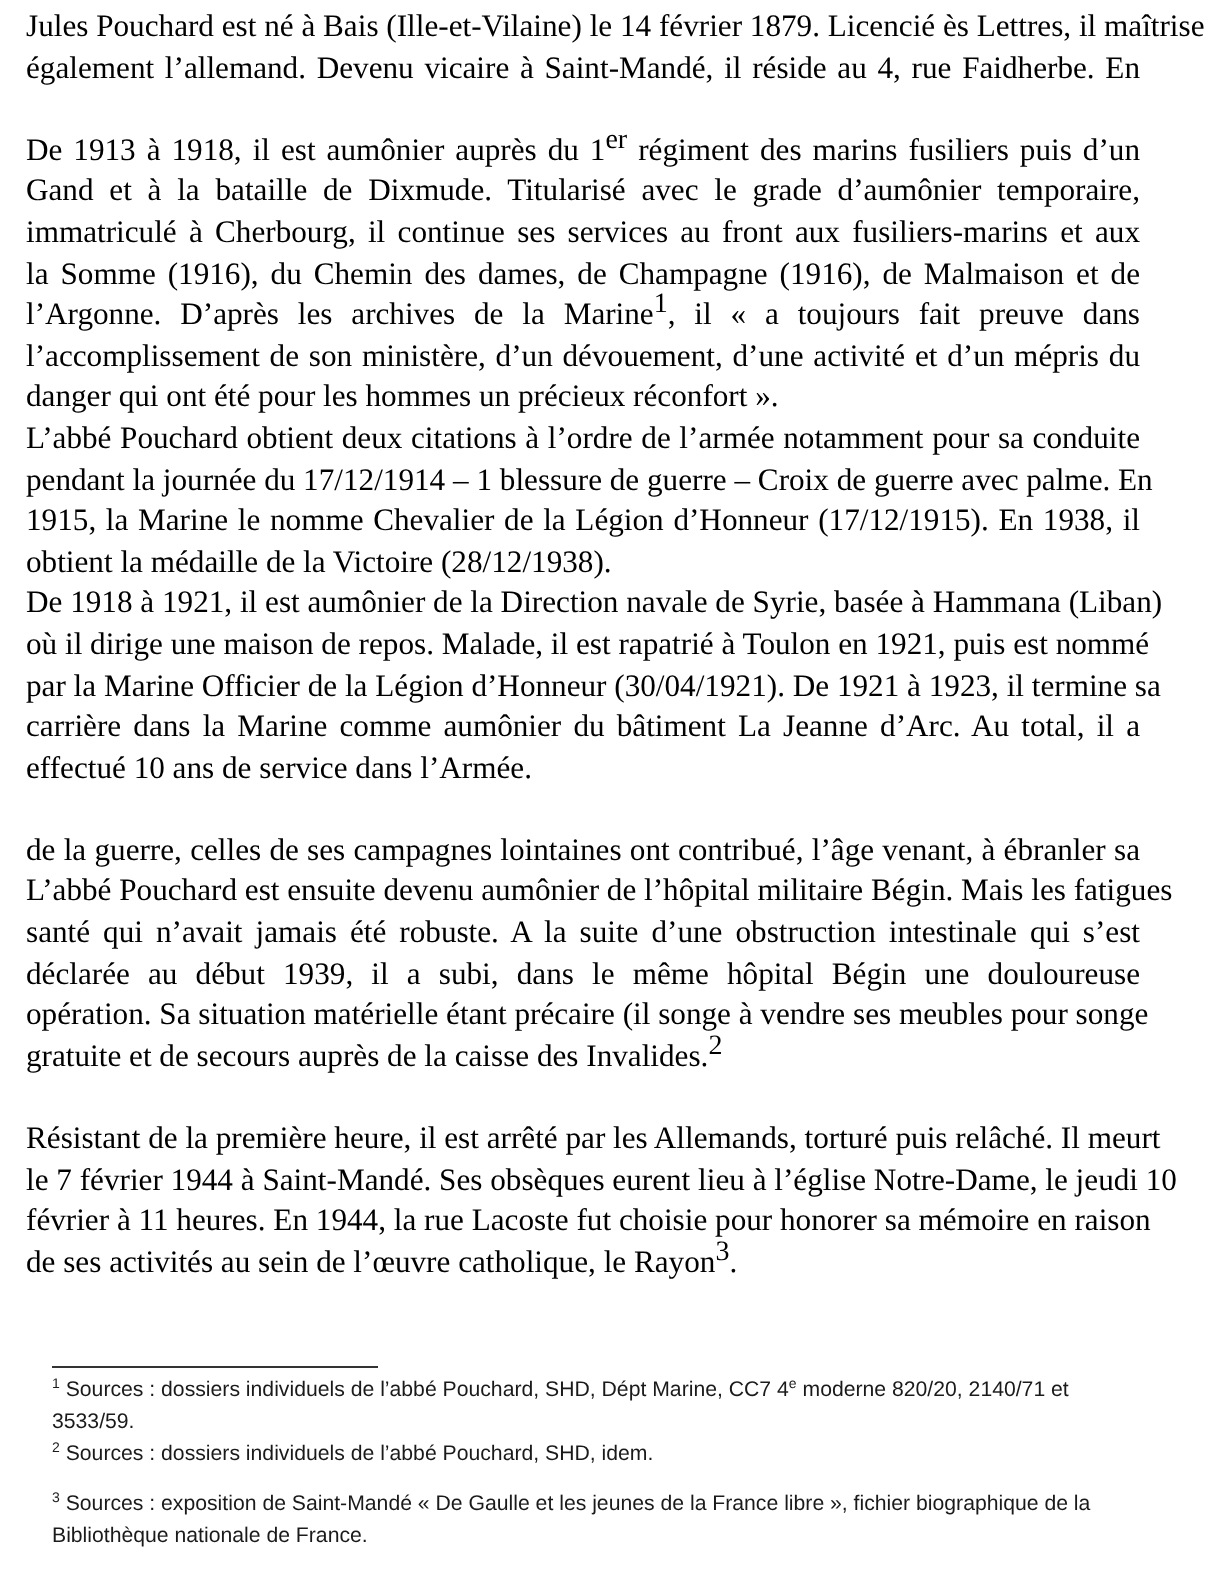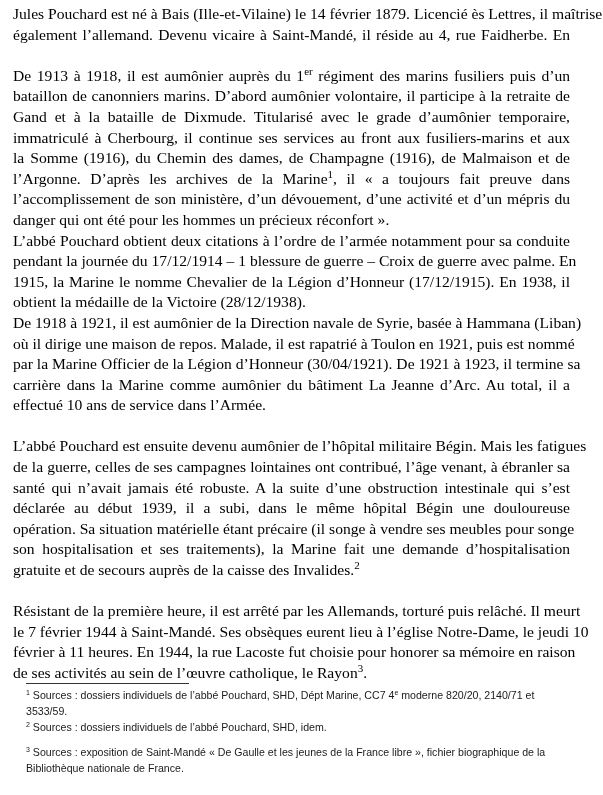--- a/index.html
+++ b/index.html
@@ -7,21 +7,21 @@
   .page {
     position: absolute; left: 13px; top: 4px; width: 557px;
     font-family: "Liberation Serif", "DejaVu Serif", serif;
     font-size: 15.6px; line-height: 20.6px; color: #000000;
     text-align: justify;
   }
   .para { margin: 0; }
   .para.gap { margin-top: 20.6px; }
   .line { display: block; text-align: justify; text-align-last: justify; white-space: nowrap; }
   .line.last { text-align-last: left; }
-  sup { font-size: 11px; line-height: 0; vertical-align: 6px; }
+  sup { font-size: 14px; line-height: 0; vertical-align: 6px; }
   .footnotes {
     position: absolute; left: 26px; top: 683px; width: 520px;
     font-family: Liberation Sans, sans-serif;
     font-size: 10.6px; line-height: 16px; color: #1a1a1a;
   }
   .rule { width: 163px; height: 1px; background: #333; margin-bottom: 3px; }
   .fn { margin: 0; }
   .fn.gap { margin-top: 9px; }
   .fn sup { font-size: 7px; vertical-align: 4px; }
 </style>
@@ -30,21 +30,20 @@
 
 <div class="page">
 
   <p class="para">
     <span class="line">Jules Pouchard est né à Bais (Ille-et-Vilaine) le 14 février 1879. Licencié ès Lettres, il maîtrise</span>
     <span class="line">également l’allemand. Devenu vicaire à Saint-Mandé, il réside au 4, rue Faidherbe. En</span>
   </p>
 
   <p class="para gap">
     <span class="line"><span>De 1913 à 1918, il est aumônier auprès du 1</span><sup>er</sup><span> régiment des marins fusiliers puis d’un</span></span>
-    <span class="line">bataillon de canonniers marins. D’abord aumônier volontaire, il participe à la retraite de</span>
     <span class="line">Gand et à la bataille de Dixmude. Titularisé avec le grade d’aumônier temporaire,</span>
     <span class="line">immatriculé à Cherbourg, il continue ses services au front aux fusiliers-marins et aux</span>
     <span class="line">la Somme (1916), du Chemin des dames, de Champagne (1916), de Malmaison et de</span>
     <span class="line"><span>l’Argonne. D’après les archives de la Marine</span><sup>1</sup><span>, il « a toujours fait preuve dans</span></span>
     <span class="line">l’accomplissement de son ministère, d’un dévouement, d’une activité et d’un mépris du</span>
     <span class="line last">danger qui ont été pour les hommes un précieux réconfort ».</span>
   </p>
 
   <p class="para">
     <span class="line">L’abbé Pouchard obtient deux citations à l’ordre de l’armée notamment pour sa conduite</span>
@@ -55,26 +54,25 @@
 
   <p class="para">
     <span class="line">De 1918 à 1921, il est aumônier de la Direction navale de Syrie, basée à Hammana (Liban)</span>
     <span class="line">où il dirige une maison de repos. Malade, il est rapatrié à Toulon en 1921, puis est nommé</span>
     <span class="line">par la Marine Officier de la Légion d’Honneur (30/04/1921). De 1921 à 1923, il termine sa</span>
     <span class="line">carrière dans la Marine comme aumônier du bâtiment La Jeanne d’Arc. Au total, il a</span>
     <span class="line last">effectué 10 ans de service dans l’Armée.</span>
   </p>
 
   <p class="para gap">
+    <span class="line">de la guerre, celles de ses campagnes lointaines ont contribué, l’âge venant, à ébranler sa</span>
     <span class="line">L’abbé Pouchard est ensuite devenu aumônier de l’hôpital militaire Bégin. Mais les fatigues</span>
-    <span class="line">de la guerre, celles de ses campagnes lointaines ont contribué, l’âge venant, à ébranler sa</span>
     <span class="line">santé qui n’avait jamais été robuste. A la suite d’une obstruction intestinale qui s’est</span>
     <span class="line">déclarée au début 1939, il a subi, dans le même hôpital Bégin une douloureuse</span>
     <span class="line">opération. Sa situation matérielle étant précaire (il songe à vendre ses meubles pour songe</span>
-    <span class="line">son hospitalisation et ses traitements), la Marine fait une demande d’hospitalisation</span>
     <span class="line last"><span>gratuite et de secours auprès de la caisse des Invalides.</span><sup>2</sup></span>
   </p>
 
   <p class="para gap">
     <span class="line">Résistant de la première heure, il est arrêté par les Allemands, torturé puis relâché. Il meurt</span>
     <span class="line">le 7 février 1944 à Saint-Mandé. Ses obsèques eurent lieu à l’église Notre-Dame, le jeudi 10</span>
     <span class="line">février à 11 heures. En 1944, la rue Lacoste fut choisie pour honorer sa mémoire en raison</span>
     <span class="line last"><span>de ses activités au sein de l’œuvre catholique, le Rayon</span><sup>3</sup><span>.</span></span>
   </p>
 </div>

